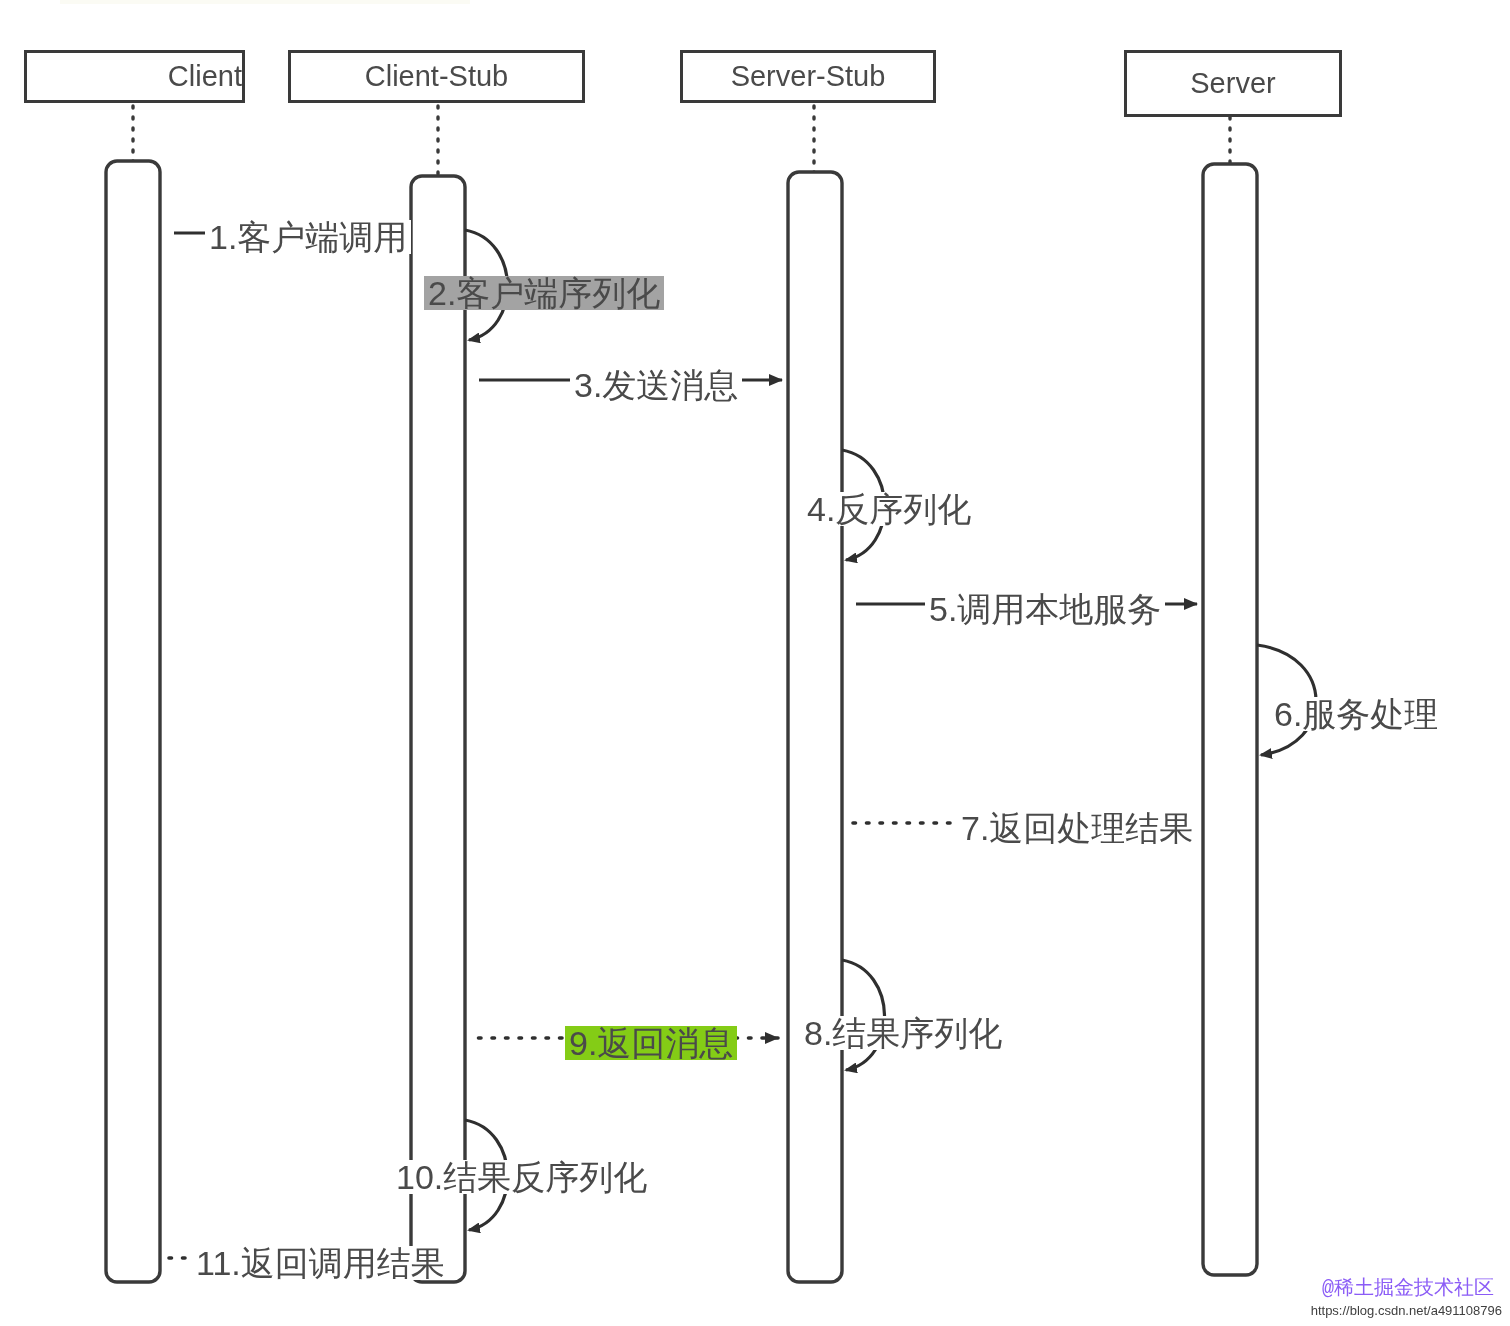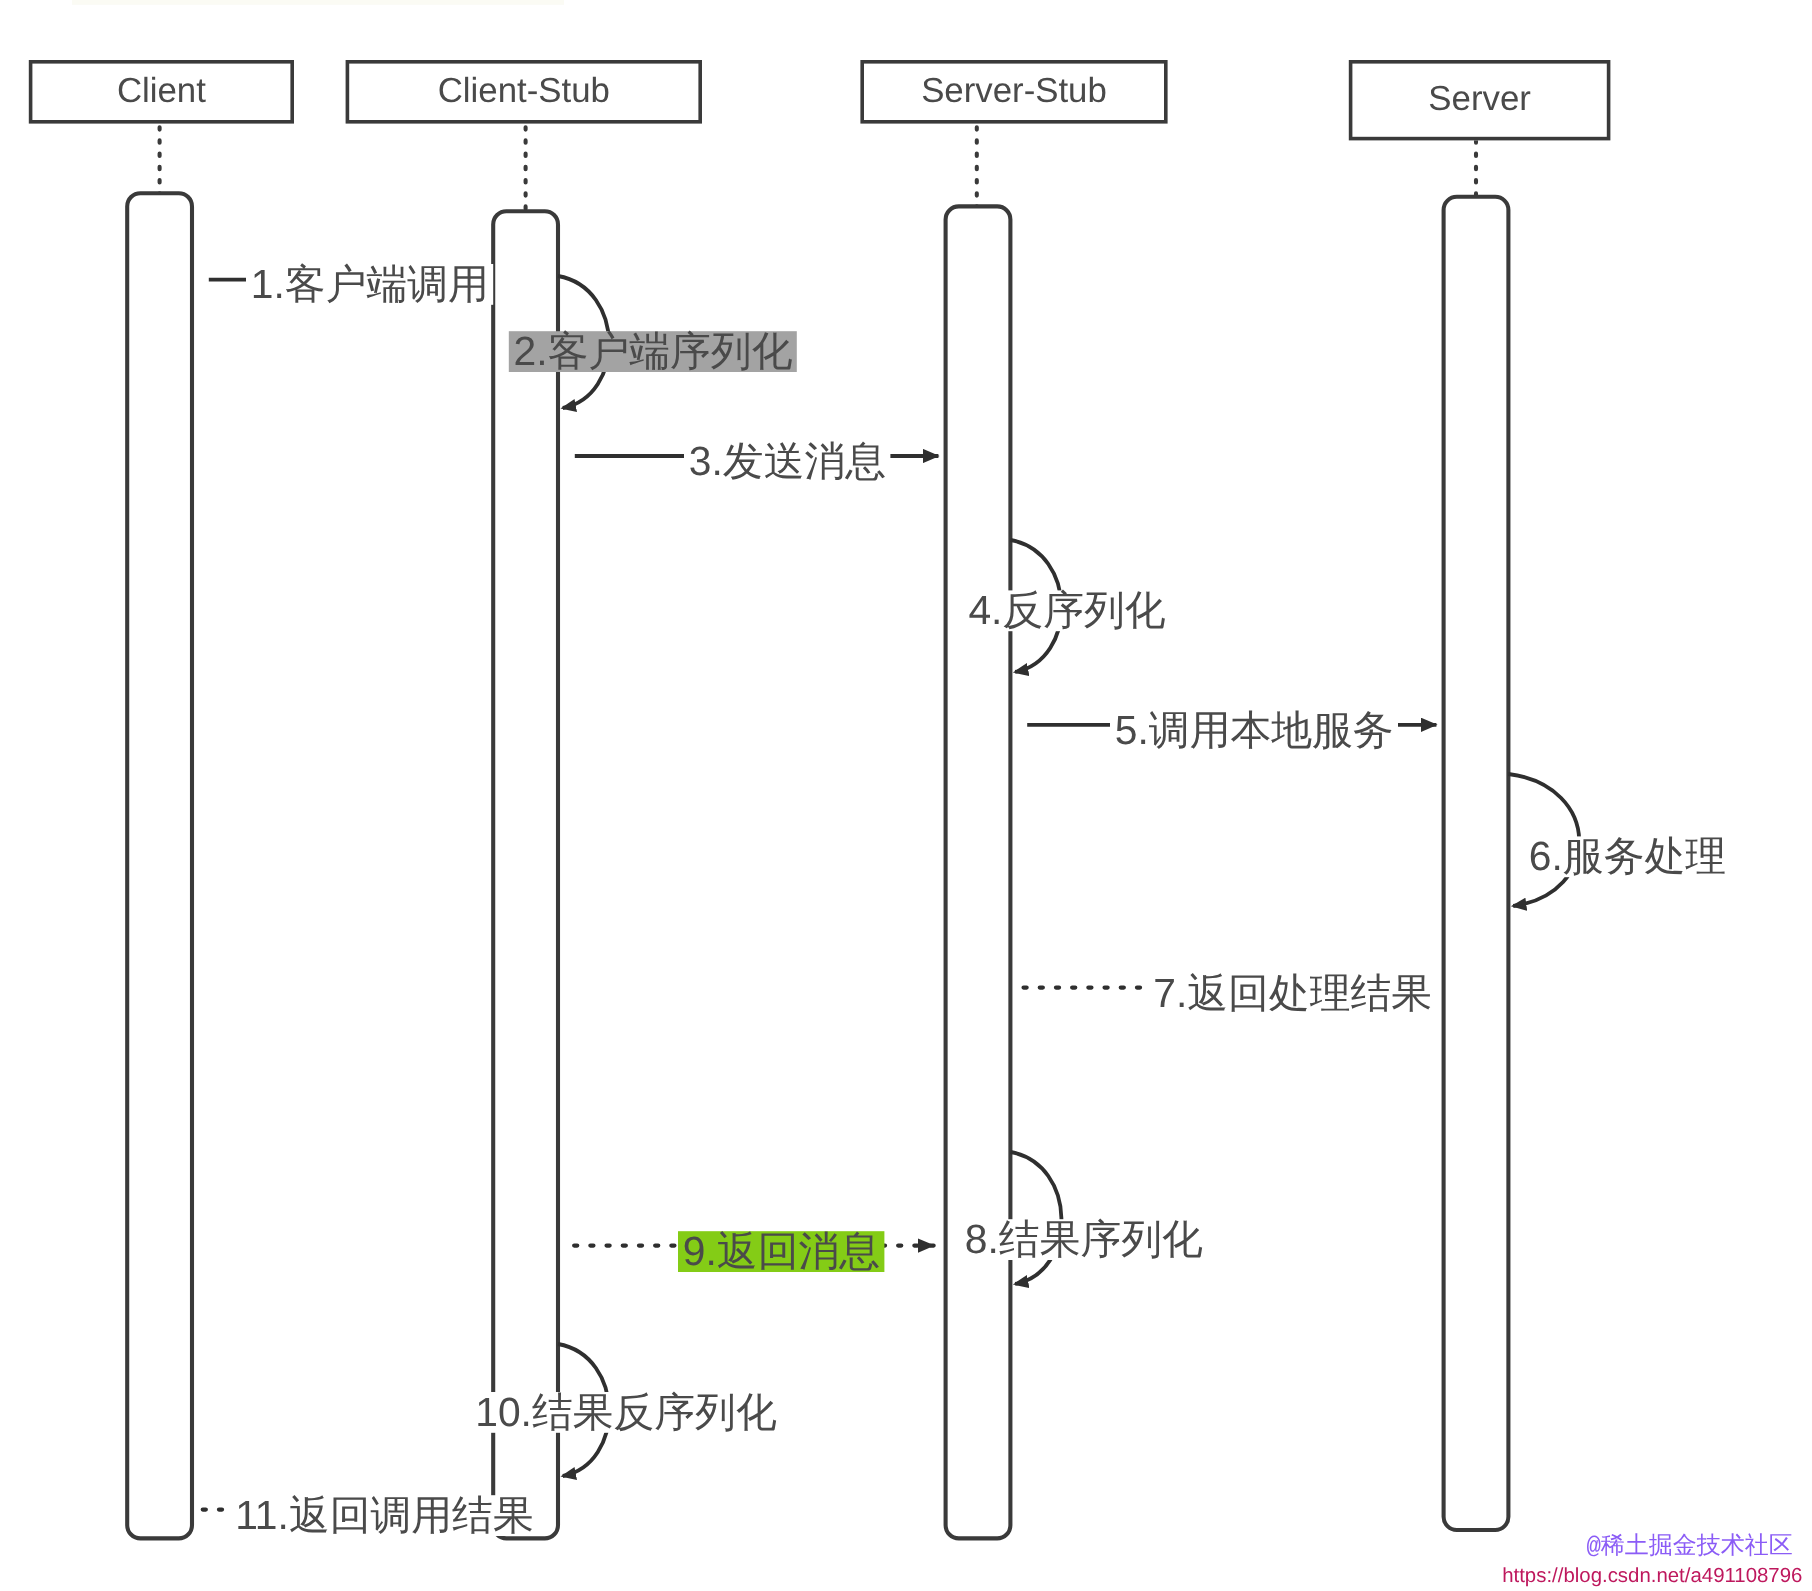--- a/index.html
+++ b/index.html
@@ -3,21 +3,21 @@
 <meta charset="utf-8">
 <style>
   html,body{margin:0;padding:0;background:#ffffff;}
   body{width:1510px;height:1326px;font-family:"Liberation Sans","DejaVu Sans",sans-serif;}
   #stage{position:relative;width:1510px;height:1326px;overflow:hidden;background:#fff;}
   #diagram{position:absolute;left:0;top:0;width:1510px;height:1326px;}
   .lbl{position:absolute;color:#4a4a4a;font-size:34px;line-height:1;white-space:nowrap;}
   .hdr{position:absolute;display:flex;align-items:center;justify-content:center;
        border:3px solid #3a3a3a;background:#fff;color:#4a4a4a;font-size:29px;box-sizing:border-box;}
   .wm1{position:absolute;right:16px;top:1274px;color:#8b5cf6;font-size:20px;white-space:nowrap;font-family:Liberation Mono, monospace;}
-  .wm2{position:absolute;right:8px;top:1303px;color:#be185d;font-size:17px;white-space:nowrap;}
+  .wm2{position:absolute;right:8px;top:1303px;color:#404040;font-size:13px;white-space:nowrap;}
   .topstrip{position:absolute;left:60px;top:0px;width:410px;height:4px;background:#fbfbf4;}
 </style>
 </head>
 <body>
 
 <div id="stage">
 
   <div class="topstrip"></div>
 
   <svg id="diagram" viewBox="0 0 1510 1326">
@@ -54,27 +54,27 @@
         <path d="M1257,645 C1335,655 1335,745 1261,755" fill="none" stroke="#2f2f2f" stroke-width="3.2" marker-end="url(#arrowCurve)"></path>
         <path d="M1193,823 L848,823" fill="none" stroke="#2f2f2f" stroke-width="3.6" stroke-dasharray="2.5 11" stroke-linecap="round" marker-start="url(#arrowSolidL)"></path>
         <path d="M842,960 C898,970 898,1060 846,1070" fill="none" stroke="#2f2f2f" stroke-width="3.2" marker-end="url(#arrowCurve)"></path>
         <path d="M778,1038 L471,1038" fill="none" stroke="#2f2f2f" stroke-width="3.6" stroke-dasharray="2.5 11" stroke-linecap="round" marker-start="url(#arrowSolidL)"></path>
         <path d="M465,1120 C521,1130 521,1220 469,1230" fill="none" stroke="#2f2f2f" stroke-width="3.2" marker-end="url(#arrowCurve)"></path>
         <path d="M401,1258 L166,1258" fill="none" stroke="#2f2f2f" stroke-width="3.6" stroke-dasharray="2.5 11" stroke-linecap="round" marker-start="url(#arrowSolidL)"></path>
       </g>
   </svg>
 
   <div id="headers">
-      <div class="hdr" style="left: 24px; top: 50px; width: 221px; height: 53px;">
+      <div class="hdr" style="left: 24px; top: 50px; width: 221px; height: 53px; justify-content: flex-end;">
         <span>Client</span>
       </div>
       <div class="hdr" style="left: 288px; top: 50px; width: 297px; height: 53px;">
         <span>Client-Stub</span>
       </div>
-      <div class="hdr" style="left: 680px; top: 50px; width: 256px; height: 53px; margin-left: 37px;">
+      <div class="hdr" style="left: 680px; top: 50px; width: 256px; height: 53px;">
         <span>Server-Stub</span>
       </div>
       <div class="hdr" style="left: 1124px; top: 50px; width: 218px; height: 67px;">
         <span>Server</span>
       </div>
     </div>
   <div id="labels">
       <div class="lbl" style="left: 205px; top: 220px; background: rgb(255, 255, 255); padding: 0px 4px;">1.客户端调用</div>
       <div class="lbl" style="left: 424px; top: 276px; background: #a3a3a3; padding: 0px 4px;">2.客户端序列化</div>
       <div class="lbl" style="left: 570px; top: 368px; background: rgb(255, 255, 255); padding: 0px 4px;">3.发送消息</div>

